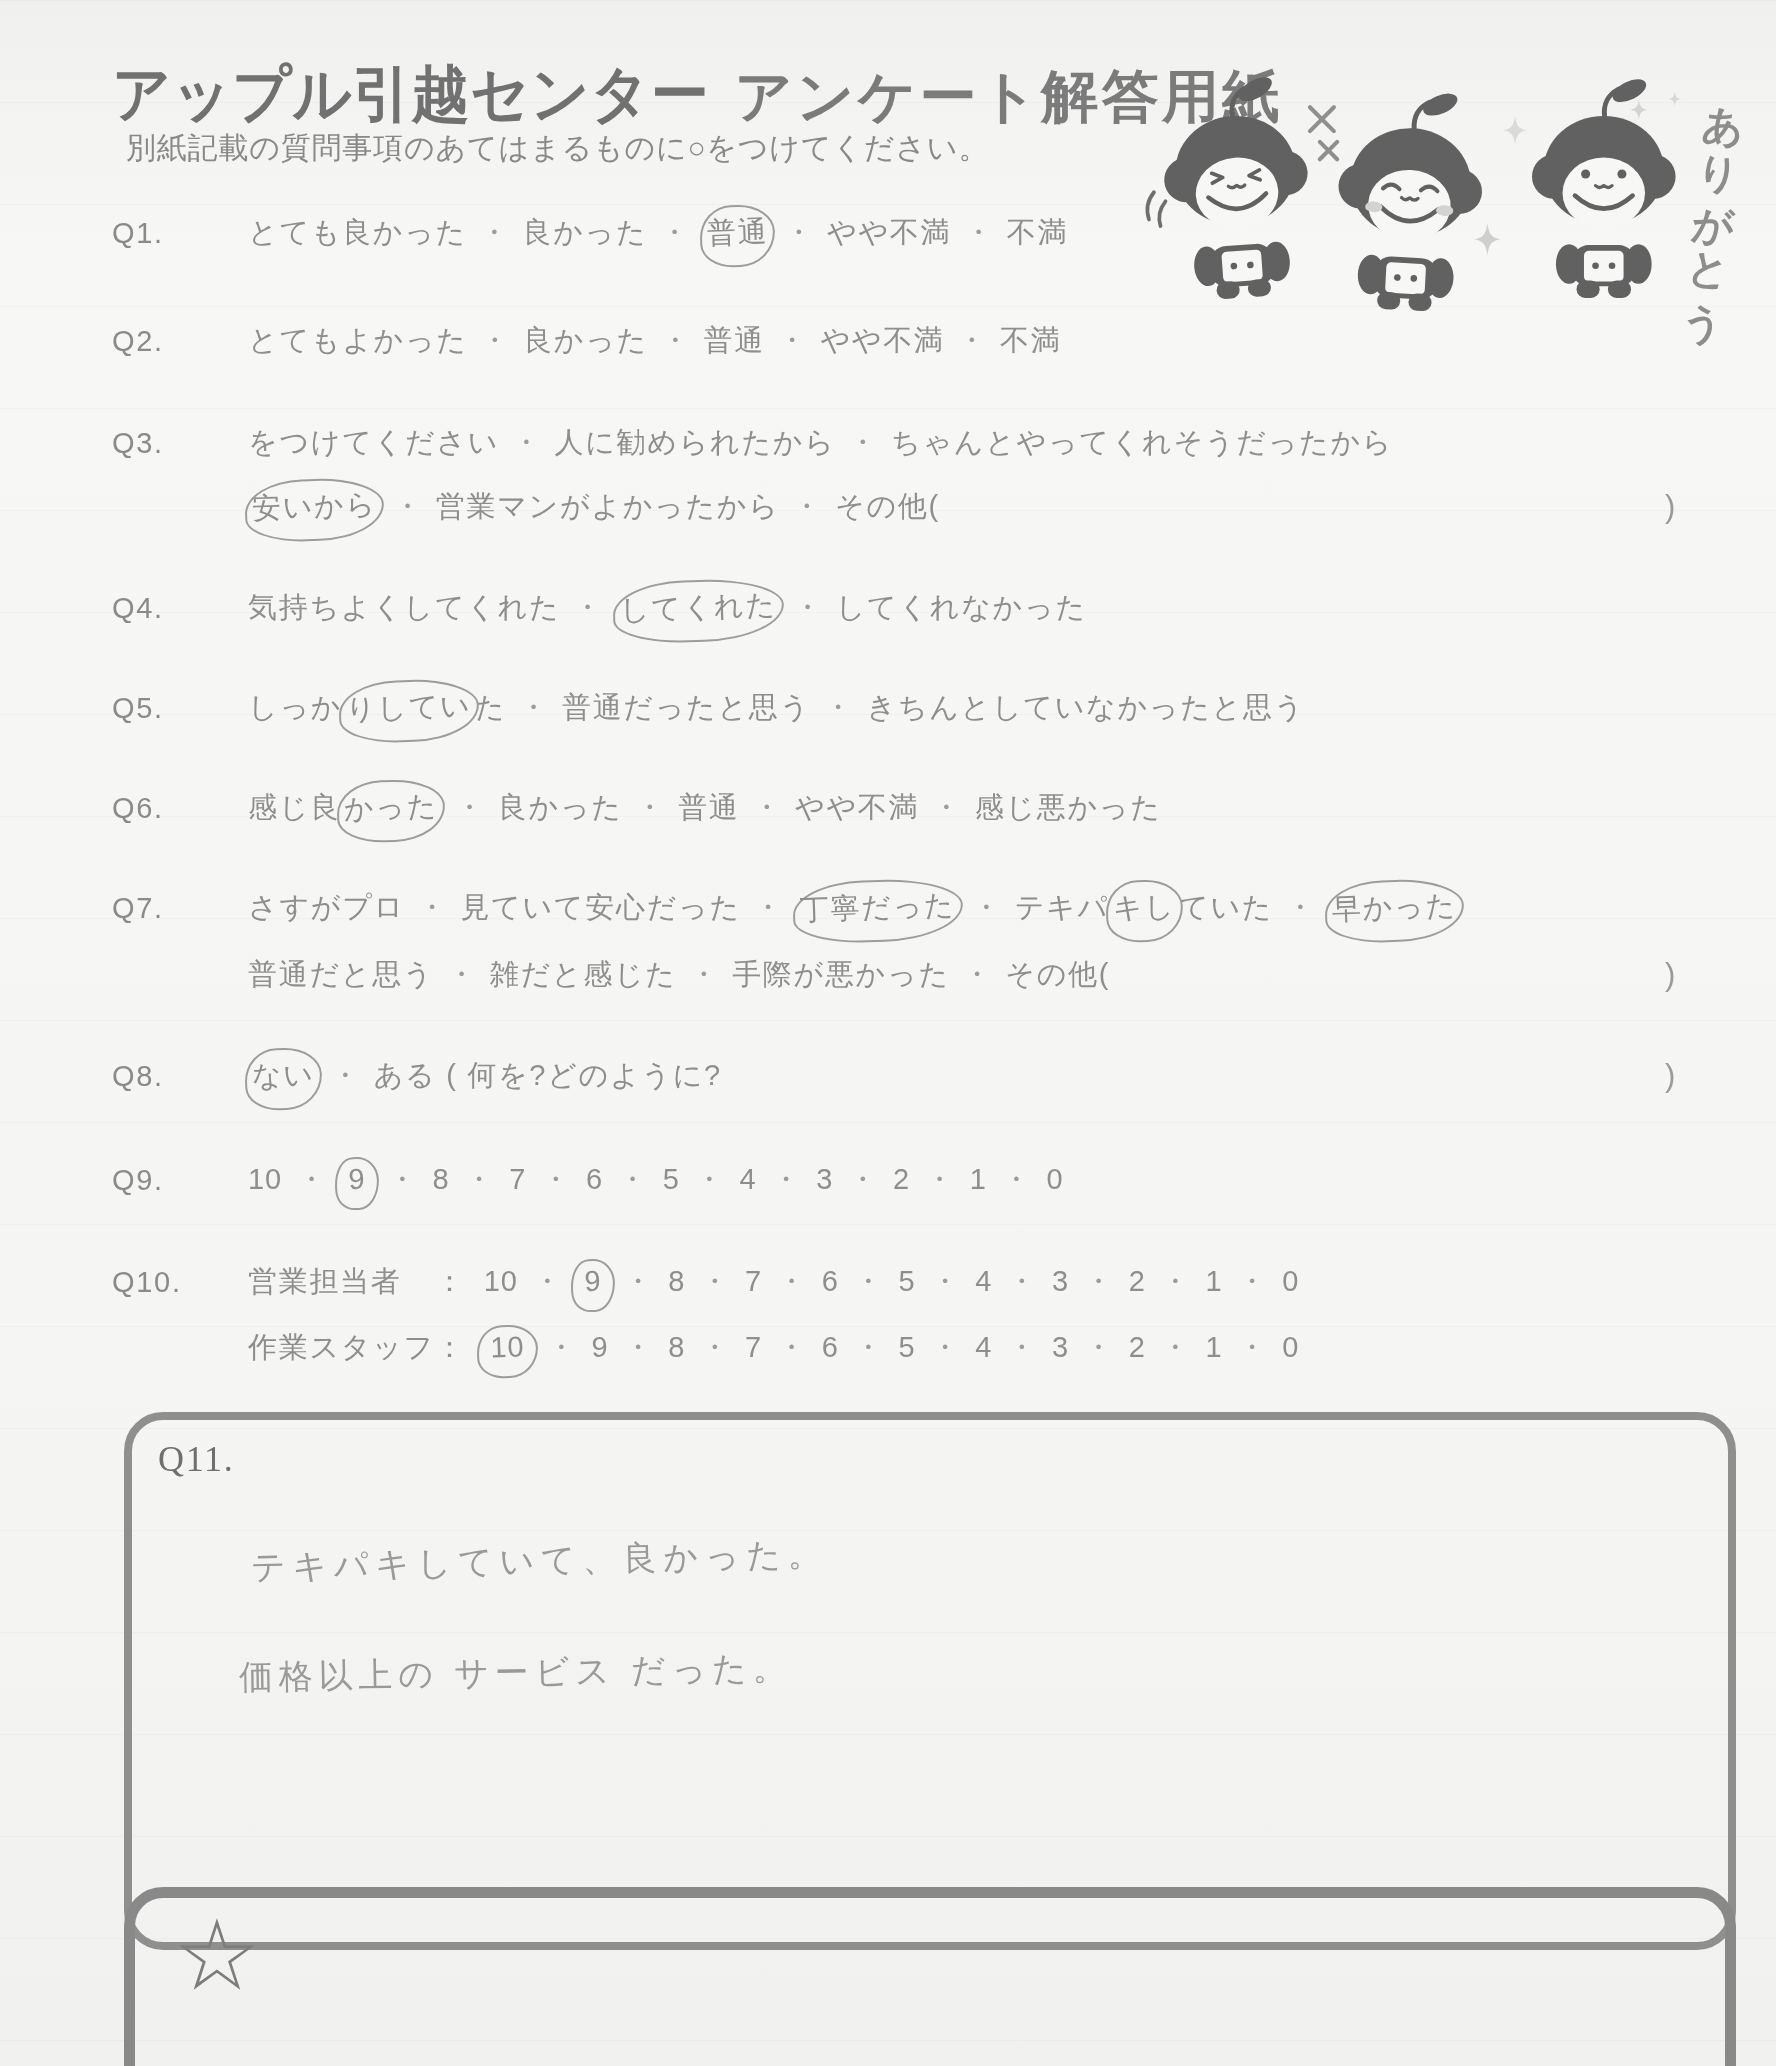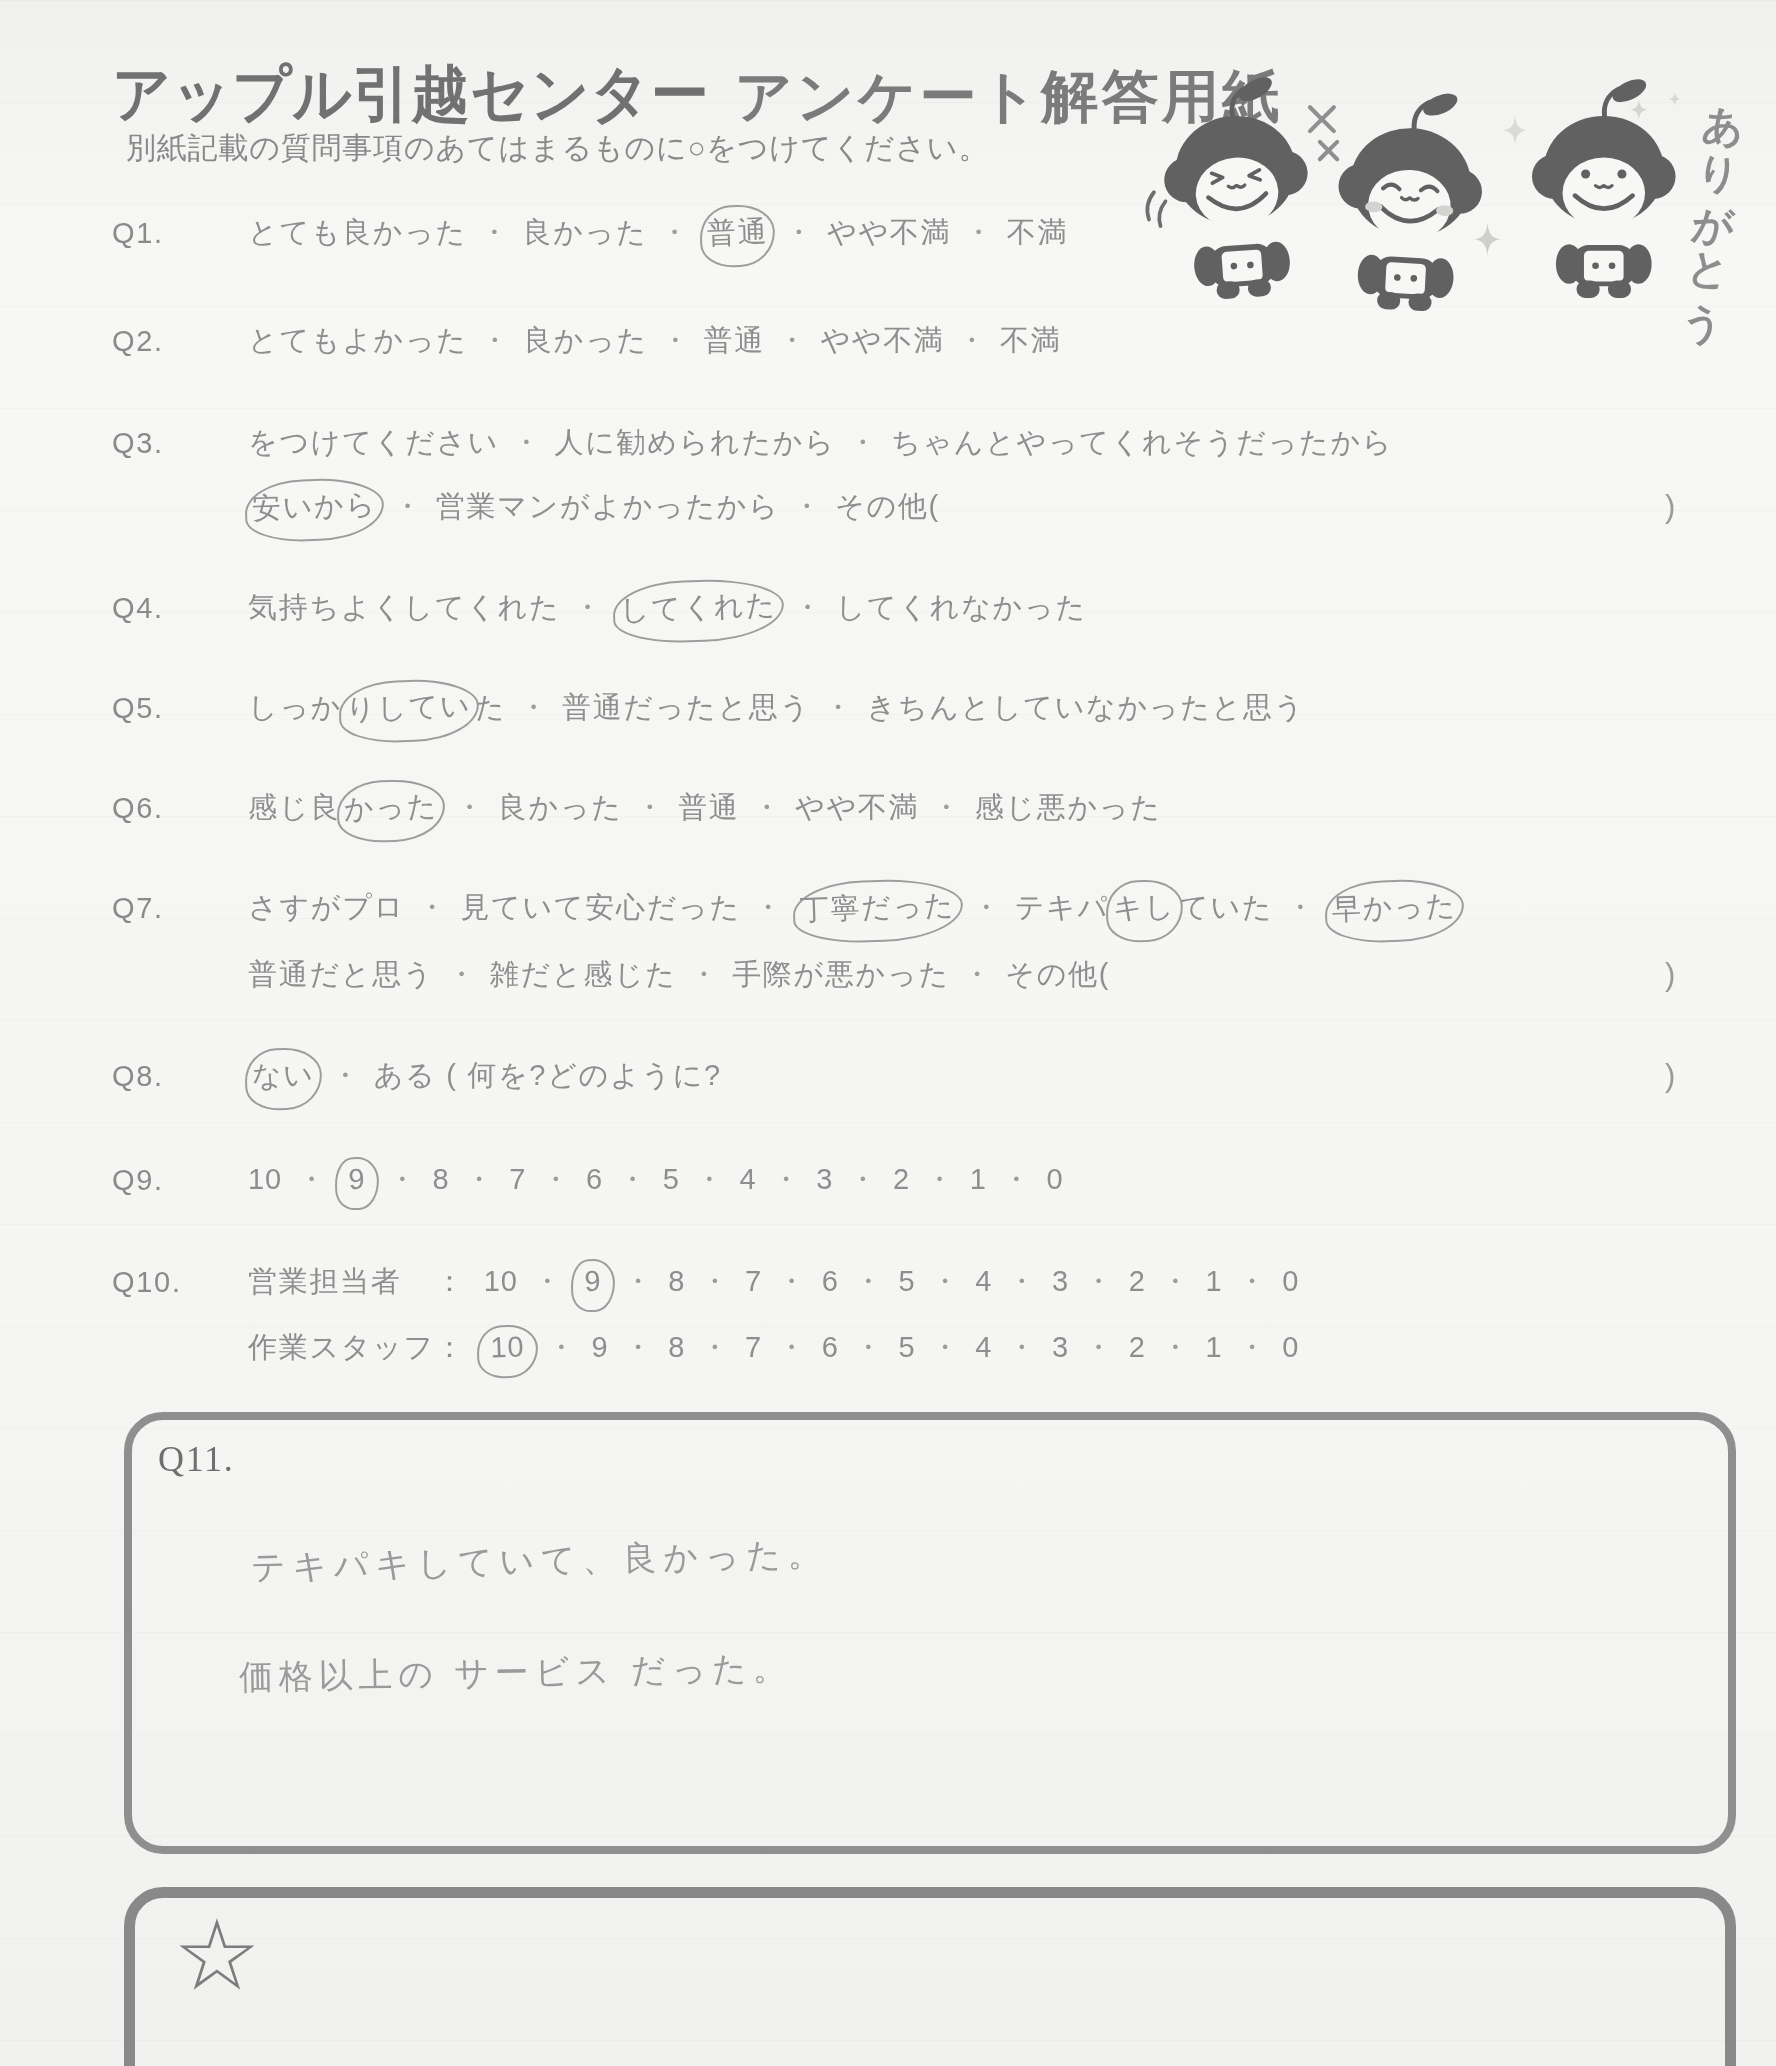--- a/index.html
+++ b/index.html
@@ -38,21 +38,21 @@
     display:inline-block;border:2.9px solid #9d9d9d;
     border-radius:46% 54% 52% 48% / 58% 48% 62% 42%;
     padding:5.8px 5px 12.4px;margin:-8.3px -3.3px -15px;
     transform:rotate(-2deg);
   }
   .nums{letter-spacing:0.8px;}
   .nums .sep{margin:0 15px;}
   .nums .circled{padding:4.1px 11.6px 12.4px;margin:-6.6px -6.6px -15px;}
   .rparen{margin-left:auto;color:#9a9a9a;font-size:31px;}
   
-  .box1{position:absolute;left:124px;top:1412px;width:1612px;height:442px;border:8.3px solid #8f8f8f;border-radius:39px;box-sizing:border-box;}
+  .box1{position:absolute;left:124px;top:1412px;width:1612px;height:538px;border:8.3px solid #8f8f8f;border-radius:39px;box-sizing:border-box;}
   .box2{position:absolute;left:124px;top:1887px;width:1612px;height:413px;border:11.6px solid #898989;border-radius:39px;box-sizing:border-box;}
   .q11-label{position:absolute;left:26px;top:18px;font-family:"Liberation Serif","DejaVu Serif",serif;font-size:36px;color:#6f6f6f;letter-spacing:1.7px;}
   .hw{color:#9a9a9a;}
   .hand-line1{position:absolute;left:119px;top:118px;font-size:34px;letter-spacing:6.6px;transform:rotate(-1.4deg);}
   .hand-line2{position:absolute;left:107px;top:230px;font-size:34px;letter-spacing:5.8px;transform:rotate(-1deg);}
   .star-mark{position:absolute;left:38px;top:0px;font-size:98px;color:#7d7d7d;font-weight:normal;}
 </style>
 </head>
 <body>
 

